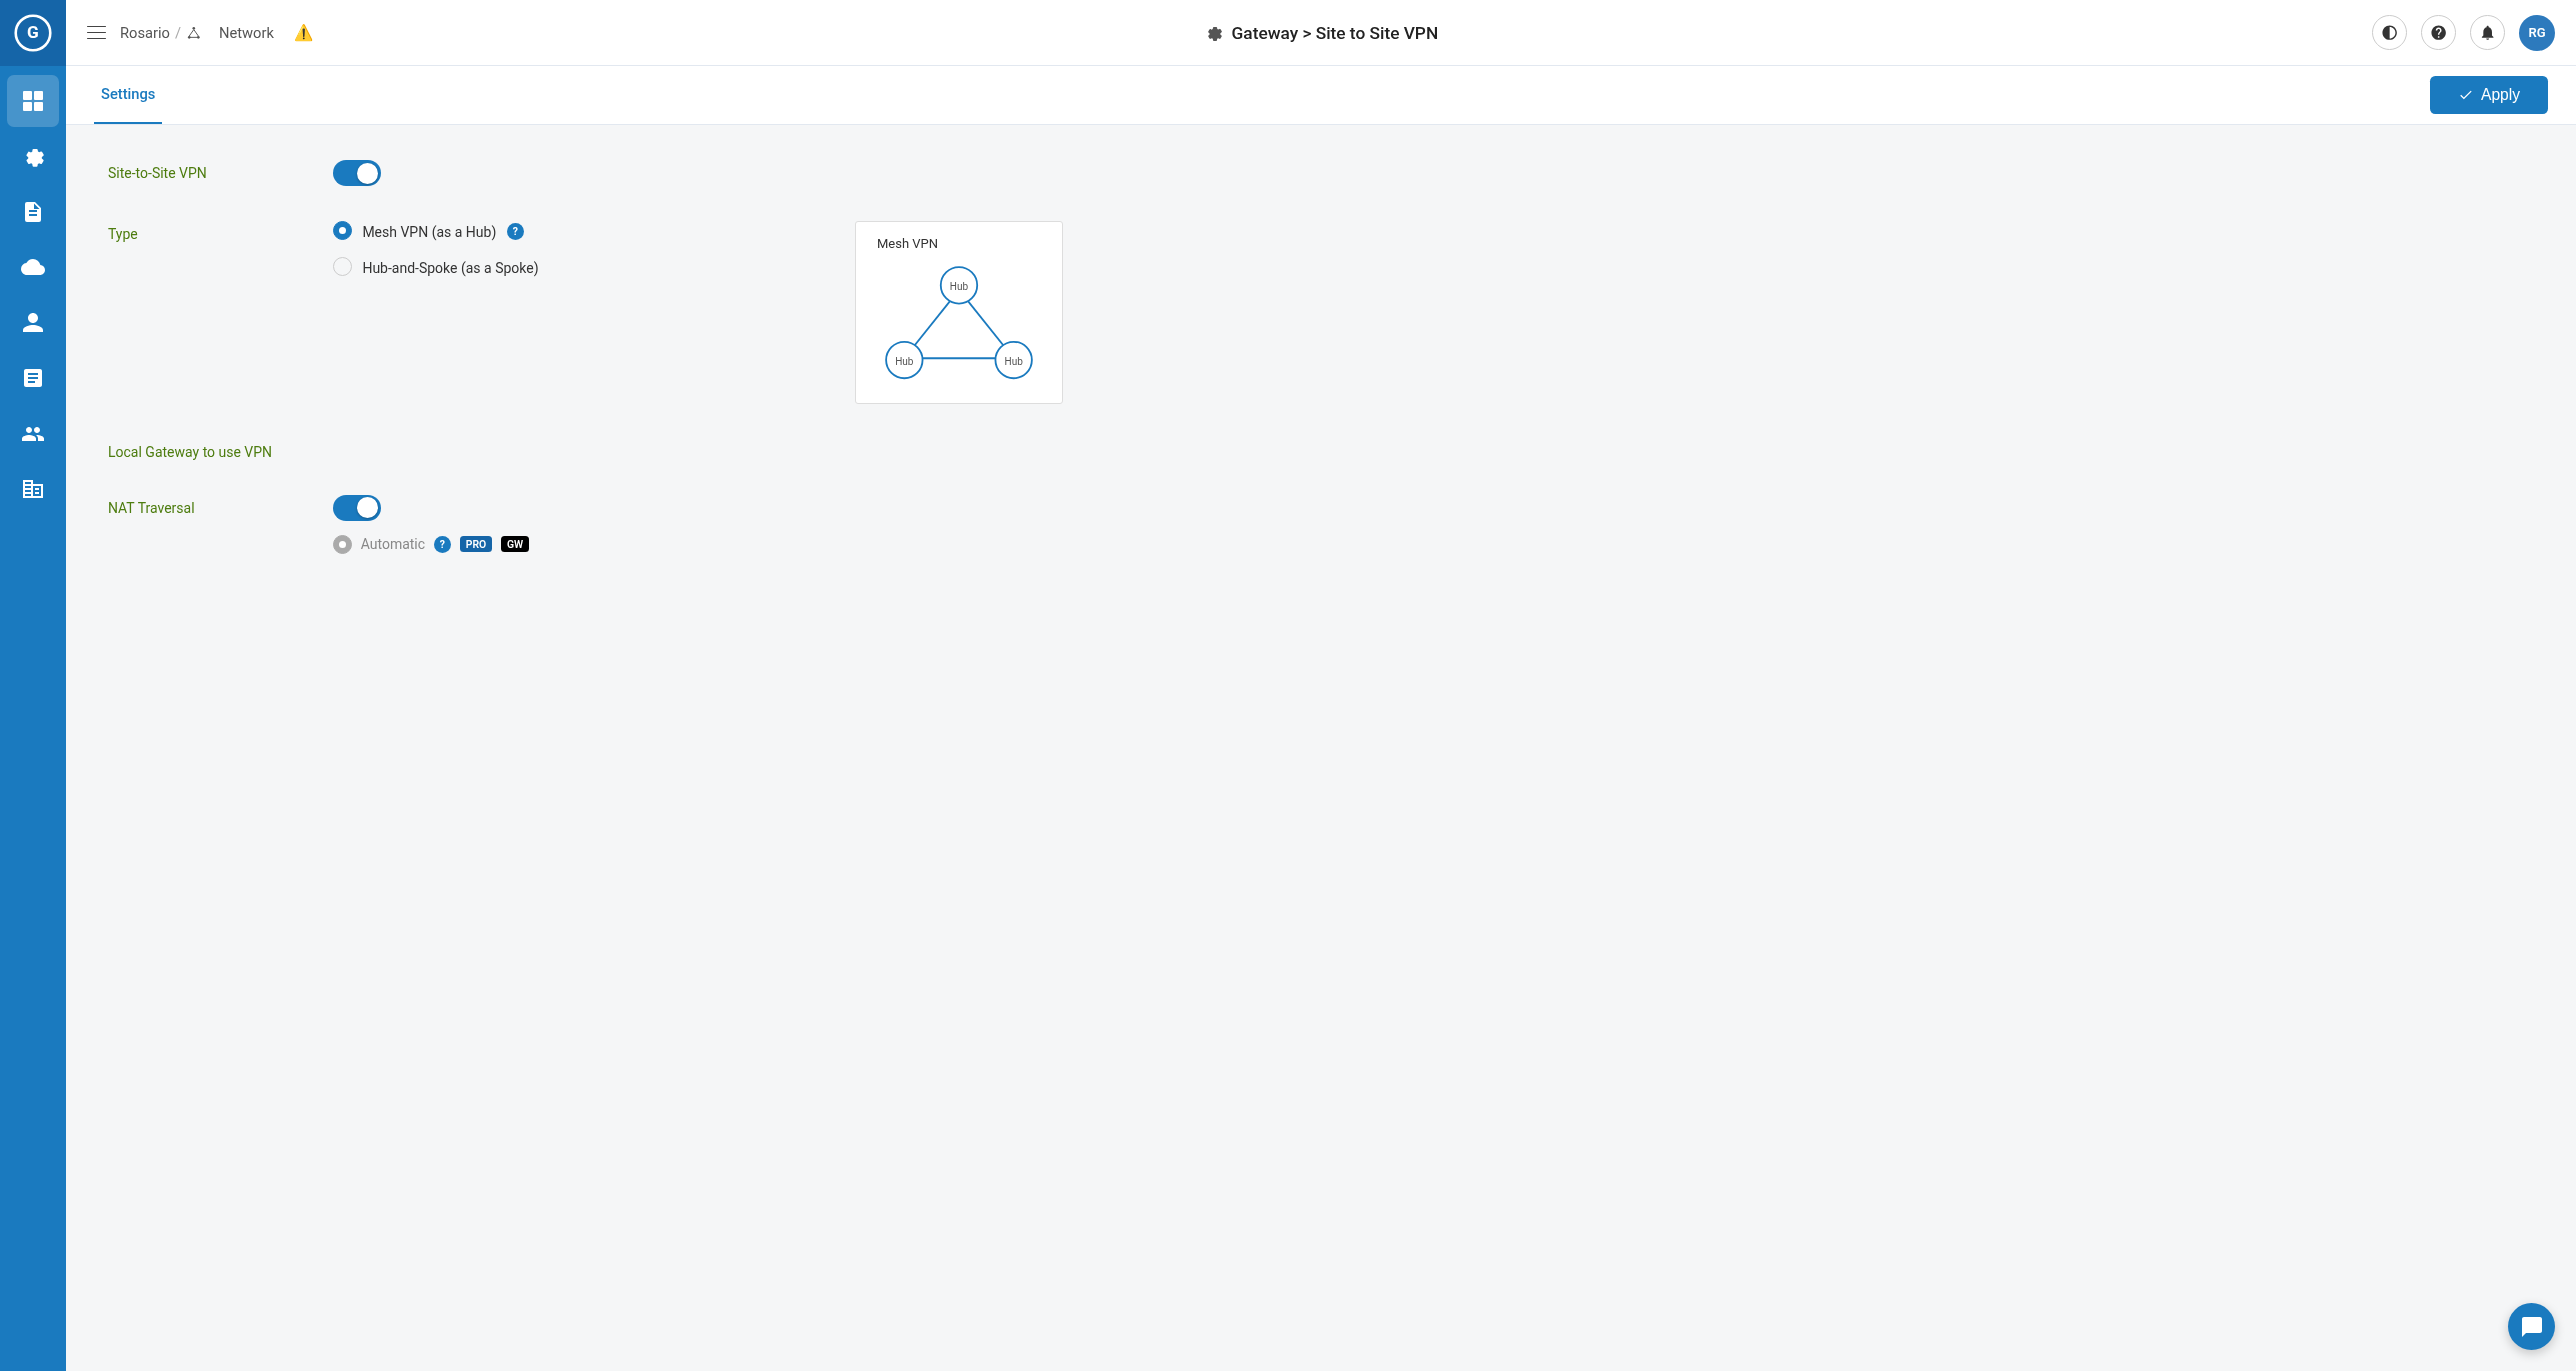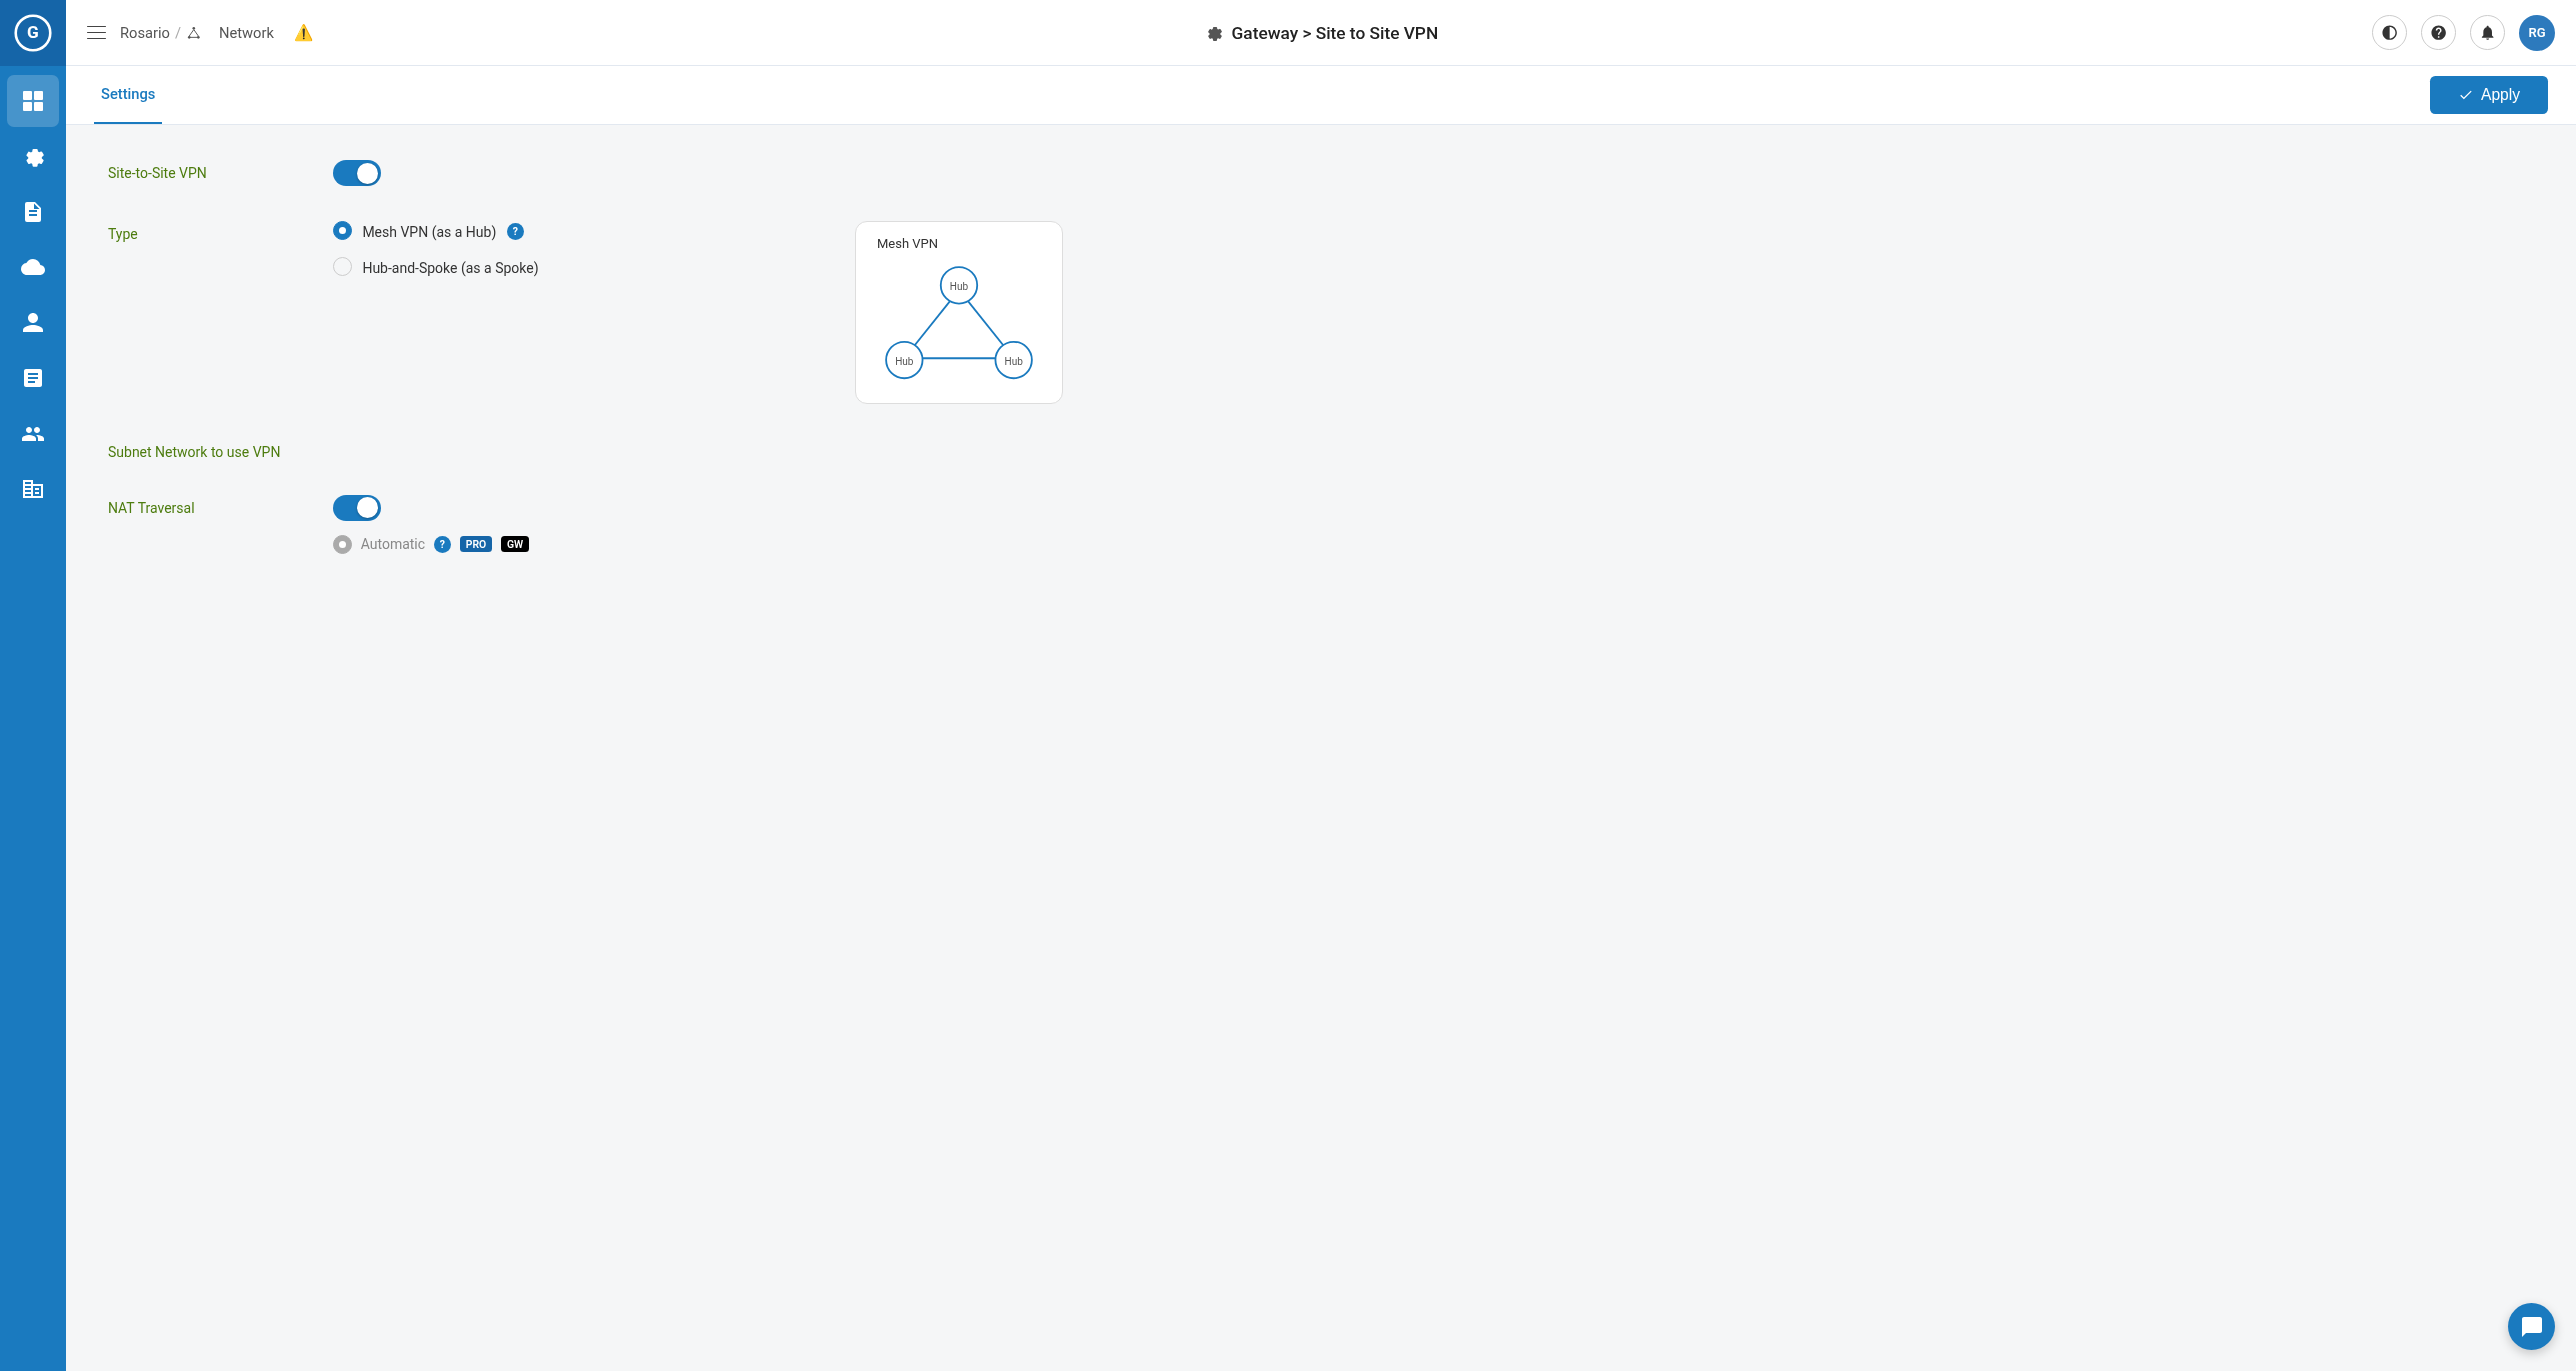--- a/index.html
+++ b/index.html
@@ -285,21 +285,21 @@
       justify-content: center;
       font-size: 10.4px;
       font-weight: bold;
       cursor: pointer;
     }
 
     
     .mesh-diagram-container {
       margin-left: auto;
       border: 0.9px solid #ddd;
-      border-radius: 12px;
+      border-radius: 3px;
       padding: 14px 21px;
       background: white;
       width: 208px;
     }
     .mesh-diagram-title {
       font-size: 13px;
       color: #333;
       margin-bottom: 7px;
     }
 
@@ -581,21 +581,21 @@
               <text x="30" y="117" text-anchor="middle" font-size="11" fill="#555">Hub</text>
 
               <circle cx="150" cy="112" r="20" fill="white" stroke="#1a7abf" stroke-width="2"></circle>
               <text x="150" y="117" text-anchor="middle" font-size="11" fill="#555">Hub</text>
             </svg>
           </div>
         </div>
       </div>
 
       <div class="setting-row">
-        <div class="setting-label">Subnet Network to use VPN</div>
+        <div class="setting-label">Local Gateway to use VPN</div>
       </div>
 
       <div class="setting-row">
         <div class="setting-label">NAT Traversal</div>
         <div class="setting-control">
           <div class="toggle">
             <div class="toggle-thumb"></div>
           </div>
           <div class="nat-auto">
             <div class="radio-circle" style="border-color:#aaa; background:#aaa; width:19px; height:19px; border-radius:50%; display:flex; align-items:center; justify-content:center; flex-shrink:0;">

